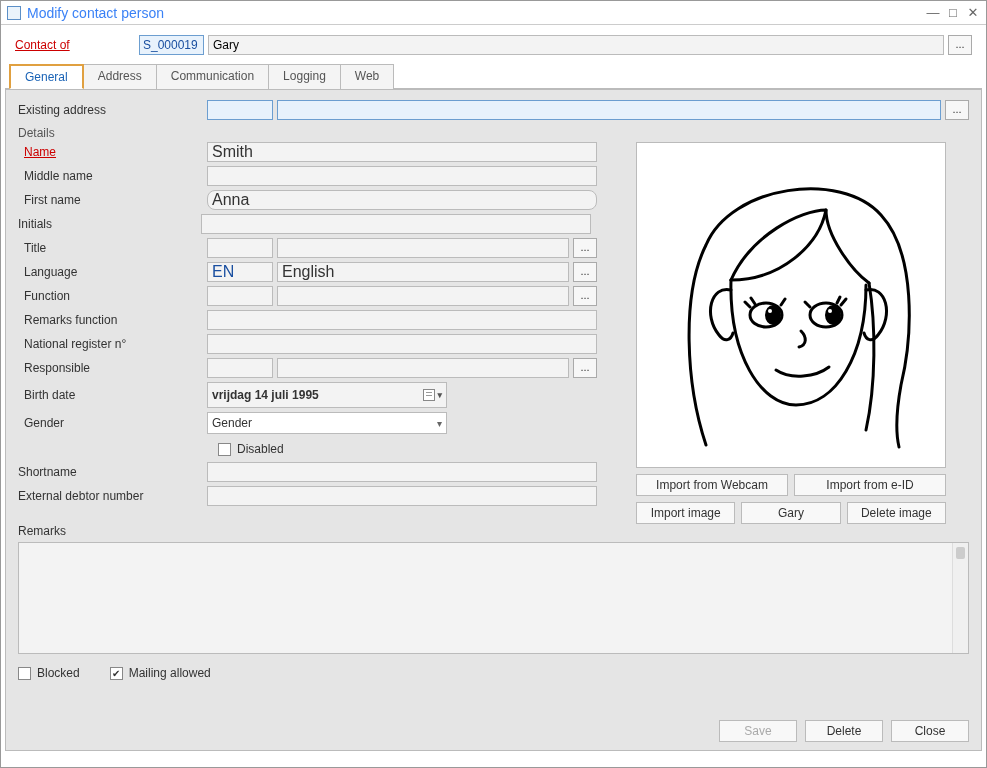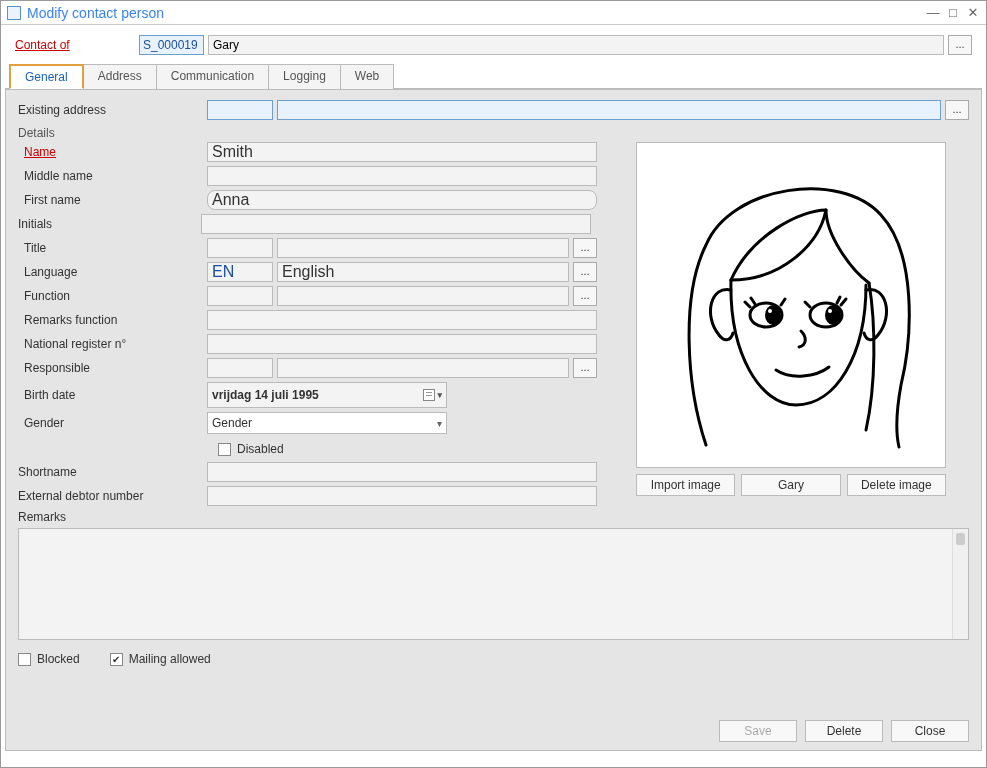--- a/index.html
+++ b/index.html
@@ -363,20 +363,24 @@
           <path d="M159 152 L154 147 M190 150 L195 144 M186 148 L189 142"></path>
 
           <path d="M150 176 C 156 182 156 190 148 192"></path>
 
           <path d="M125 215 C 140 225 165 222 178 212"></path>
 
           <path d="M218 128 C 225 170 225 230 215 275"></path>
         </svg>
       </div>
       <div class="btns-row">
+        <div class="btn">Import from Webcam</div>
+        <div class="btn">Import from e-ID</div>
+      </div>
+      <div class="btns-row">
         <div class="btn">Import image</div>
         <div class="btn">Gary</div>
         <div class="btn">Delete image</div>
       </div>
     </div>
   </div>
 
   <div class="row" style="margin-top:0px;align-items:flex-end;">
     <span class="lbl">Remarks</span>
   </div>

